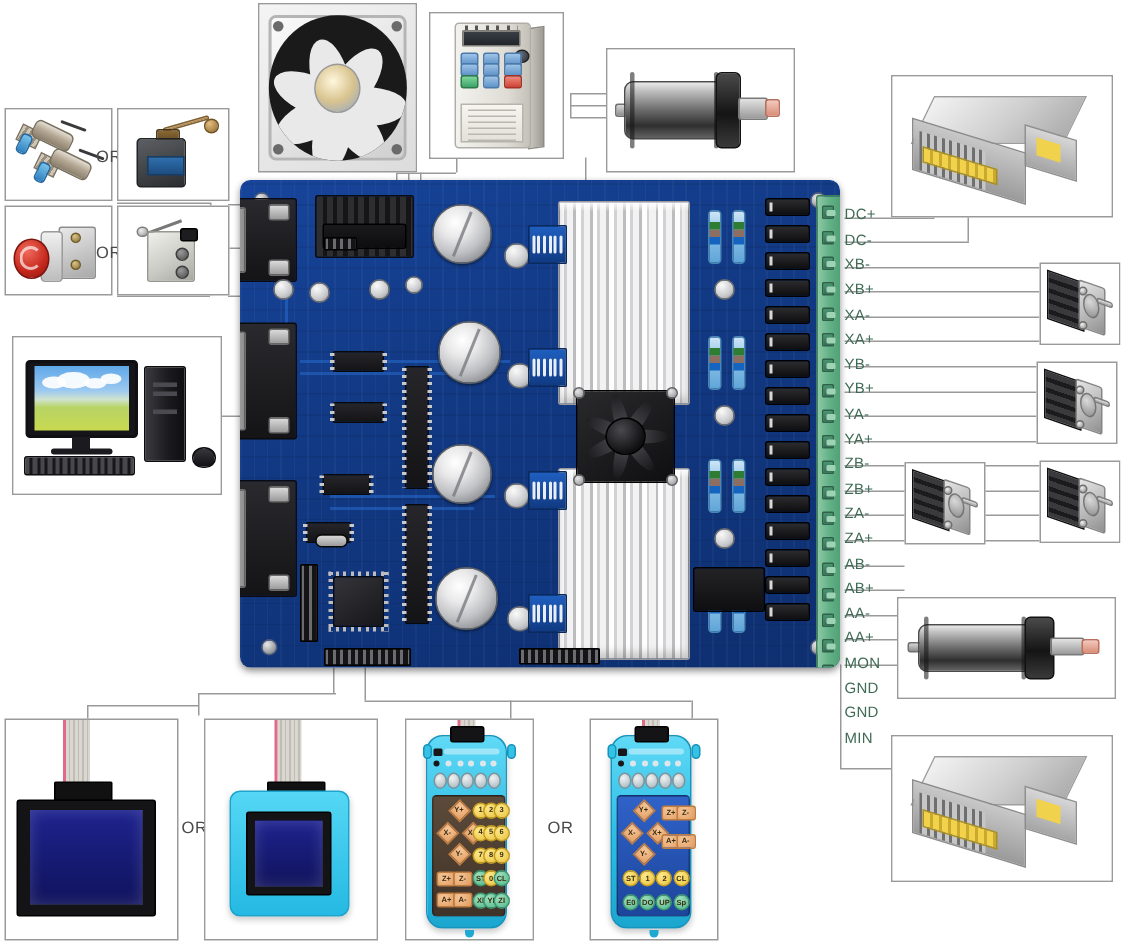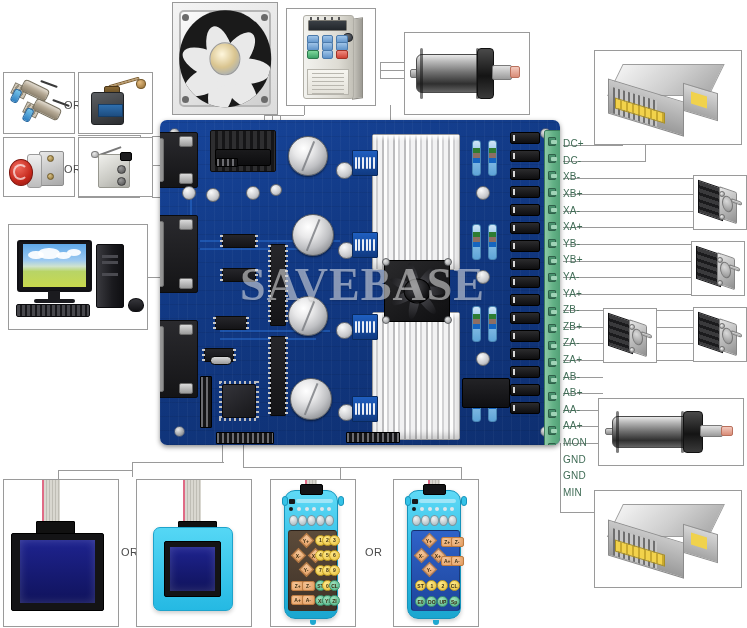--- a/index.html
+++ b/index.html
@@ -1260,21 +1260,20 @@
       <div class="slot" style="top:244px;"></div>
       <div class="slot" style="top:261px;"></div>
       <div class="slot" style="top:278px;"></div>
       <div class="slot" style="top:295px;"></div>
       <div class="slot" style="top:312px;"></div>
 
     </div>
   </div>
 
   <div id="watermark">
-    <div class="wm-main">SAVEBASE</div>
   </div>
 
   <div id="labels">
     <div class="lab">DC+</div>
     <div class="lab">DC-</div>
     <div class="lab">XB-</div>
     <div class="lab">XB+</div>
     <div class="lab">XA-</div>
     <div class="lab">XA+</div>
     <div class="lab">YB-</div>

